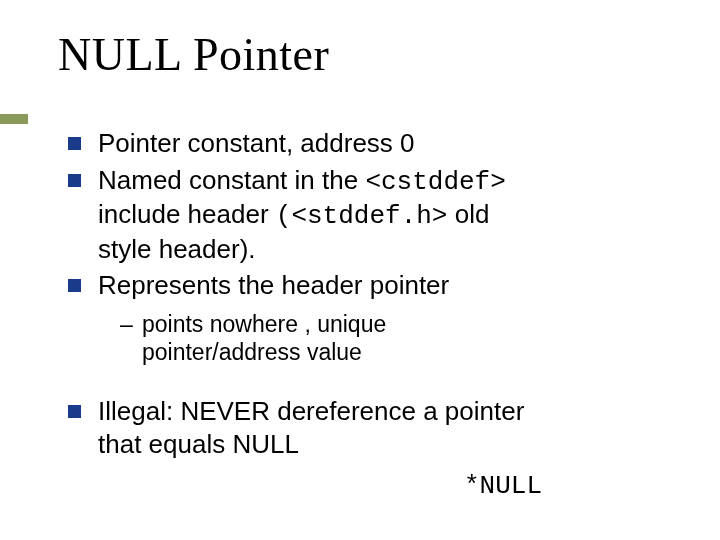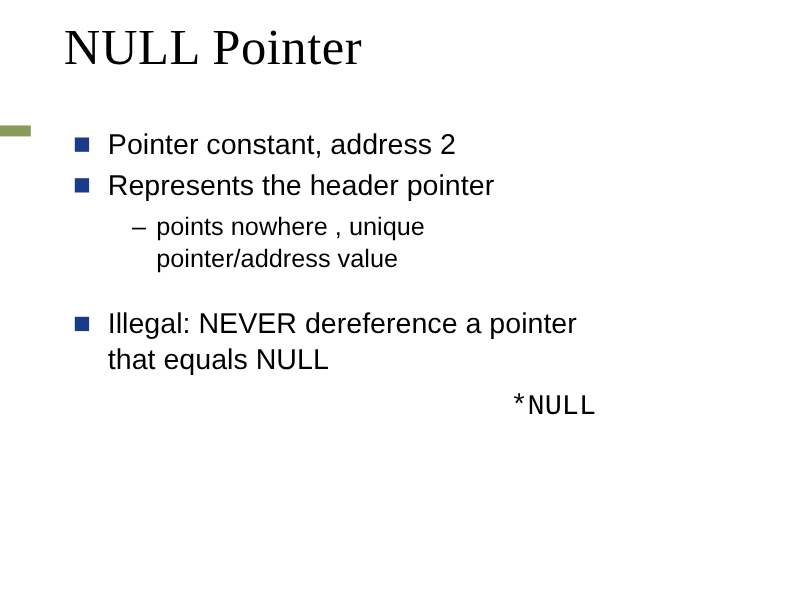--- a/index.html
+++ b/index.html
@@ -9,21 +9,21 @@
     height: 540px;
     background: #ffffff;
     font-family: Arial, Helvetica, sans-serif;
     color: #000;
     overflow: hidden;
   }
   .slide {
     box-sizing: border-box;
     width: 600px;
     height: 540px;
-    padding: 16px 58px 28px 58px;
+    padding: 28px 58px 28px 58px;
     position: relative;
   }
   .accent-bar {
     position: absolute;
     left: 0;
     top: 114px;
     width: 28px;
     height: 10px;
     background: #8a9a5b;
   }
@@ -90,23 +90,26 @@
 <body>
 
 <div class="slide">
   <div class="accent-bar"></div>
 
   <h1 class="title">NULL Pointer</h1>
 
   <ul class="lvl1">
 
     <li>
-      <span>Pointer constant, address 2</span>
+      <span>Pointer constant, address 0</span>
     </li>
 
+    <li>
+      <span>Named constant in the </span><span class="code">&lt;cstddef&gt;</span><span> include header </span><span class="code">(&lt;stddef.h&gt;</span><span> old style header).</span>
+    </li>
 
     <li>
       <span>Represents the header pointer</span>
       <ul class="lvl2">
         <li>
           <span>points nowhere , unique pointer/address value</span>
         </li>
       </ul>
     </li>
 

